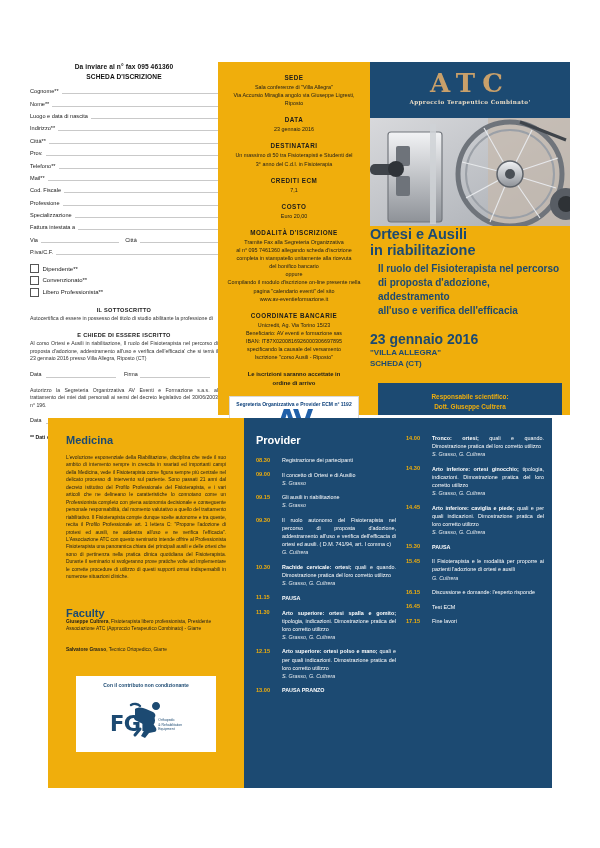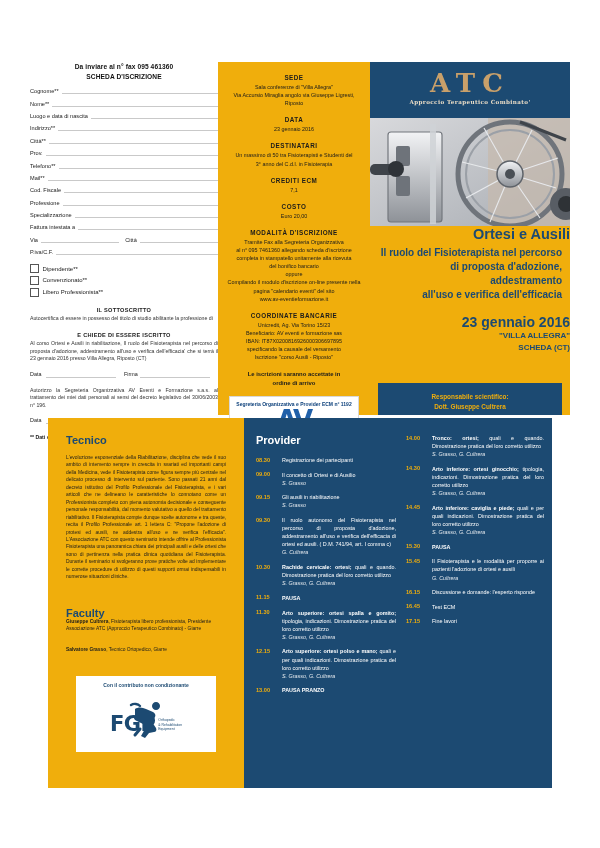--- a/index.html
+++ b/index.html
@@ -40,21 +40,21 @@
   .av-word em{font-style:normal;color:#F0AE0C;}
   .av-addr{font-size:4.6px;font-weight:bold;color:#0b3f7a;margin-top:2px;line-height:1.5;}
   .av-mail{font-size:4.6px;color:#1F5FA8;margin-top:2px;line-height:1.5;}
 
   
   .right-col{position:absolute;left:370px;top:62px;width:200px;height:353px;background:#F0AE0C;}
   .atc-band{position:absolute;left:0;top:0;width:200px;height:56px;background:#1C4A72;}
   .atc-logo{text-align:center;color:#C9A06A;font-size:26px;font-weight:bold;letter-spacing:7px;line-height:1;padding-top:8px;font-family:"DejaVu Serif",serif;}
   .atc-sub{text-align:center;color:#e9dcc6;font-size:5.6px;font-weight:bold;letter-spacing:.4px;margin-top:3px;font-family:"DejaVu Serif",serif;}
   .photo{position:absolute;left:0;top:56px;width:200px;height:108px;overflow:hidden;background:#b9bcc0;}
-  .title-wrap{position:absolute;left:0;top:164px;width:200px;text-align:right;color:#1C4A72;}
+  .title-wrap{position:absolute;left:0;top:164px;width:200px;text-align:left;color:#1C4A72;}
   .ev-title{font-size:14.5px;font-weight:bold;line-height:1.12;}
   .ev-sub{font-size:10px;font-weight:bold;line-height:1.38;margin-top:4px;padding:0 8px;}
   .ev-date{font-size:14px;font-weight:bold;margin-top:13px;}
   .ev-venue{font-size:8px;font-weight:bold;line-height:1.35;margin-top:1px;}
   .resp-band{position:absolute;left:8px;top:321px;width:184px;height:32px;background:#1C4A72;color:#F0AE0C;text-align:center;}
   .resp-band div{font-size:6.4px;font-weight:bold;line-height:1.55;}
   .resp-band .r1{padding-top:9px;}
 
   
   .bottom{position:absolute;left:48px;top:418px;width:504px;height:370px;}
@@ -278,39 +278,40 @@
           <rect x="0" y="46" width="26" height="11" rx="5" fill="#3f444a"></rect>
           <circle cx="26" cy="51" r="8" fill="#2f3338"></circle>
           <rect x="60" y="6" width="6" height="100" fill="#cfd2d6" opacity=".85"></rect>
           <path d="M150 4 L196 22" stroke="#3f444a" stroke-width="3" fill="none"></path>
           <circle cx="196" cy="86" r="16" fill="#585d64"></circle>
           <circle cx="196" cy="86" r="8" fill="#2e3236"></circle>
         </svg>
       </div>
       <div class="title-wrap">
         <div class="ev-title">Ortesi e Ausili</div>
+        <div class="ev-title">in riabilitazione</div>
         <div class="ev-sub" style="white-space: pre-line;">Il ruolo del Fisioterapista nel percorso
 di proposta d'adozione, addestramento
 all'uso e verifica dell'efficacia</div>
         <div class="ev-date">23 gennaio 2016</div>
         <div class="ev-venue">"VILLA ALLEGRA"</div>
         <div class="ev-venue">SCHEDA (CT)</div>
       </div>
       <div class="resp-band">
         <div class="r1">Responsabile scientifico:</div>
         <div>Dott. Giuseppe Cultrera</div>
       </div>
     </div>
   </div>
 
   <div class="bottom">
     <div class="bl"></div>
     <div class="br"></div>
 
-    <div class="abs-h">Tecnico</div>
+    <div class="abs-h">Medicina</div>
     <div class="abs-p">L'evoluzione esponenziale della Riabilitazione, disciplina che vede il suo ambito di intervento sempre in crescita in svariati ed importanti campi della Medicina, vede il Fisioterapista come figura sempre più centrale nel delicato processo di intervento sul paziente. Sono passati 21 anni dal decreto istitutivo del Profilo Professionale del Fisioterapista, e i vari articoli che ne delineano le caratteristiche lo connotano come un Professionista completo con piena autonomia decisionale e conseguente personale responsabilità, dal momento valutativo a quello del trattamento riabilitativo. Il Fisioterapista compie dunque scelte autonome e tra queste, recita il Profilo Professionale art. 1 lettera C: "Propone l'adozione di protesi ed ausili, ne addestra all'uso e ne verifica l'efficacia". L'Associazione ATC con questo seminario intende offrire al Professionista Fisioterapista una panoramica chiara dei principali ausili e delle ortesi che sono di pertinenza nella pratica clinica quotidiana del Fisioterapista. Durante il seminario si svolgeranno prove pratiche volte ad implementare le corrette procedure di utilizzo di questi supporti ormai indispensabili in numerose situazioni cliniche.</div>
 
     <div class="fac-h">Faculty</div>
     <div class="fac-p"><b>Giuseppe Cultrera</b><span>, Fisioterapista libero professionista, Presidente Associazione ATC (Approccio Terapeutico Combinato) - Giarre</span></div>
     <div class="fac-p2"><b>Salvatore Grasso</b><span>, Tecnico Ortopedico, Giarre</span></div>
 
     <div class="fgp-box">
       <div class="fgp-head">Con il contributo non condizionante</div>
       <svg class="discus" width="44" height="44" viewBox="0 0 44 44">
         <path d="M30 6c2.4 0 4 1.8 4 4s-1.6 4-4 4-4-1.8-4-4 1.6-4 4-4z" fill="#1C4A72"></path>

